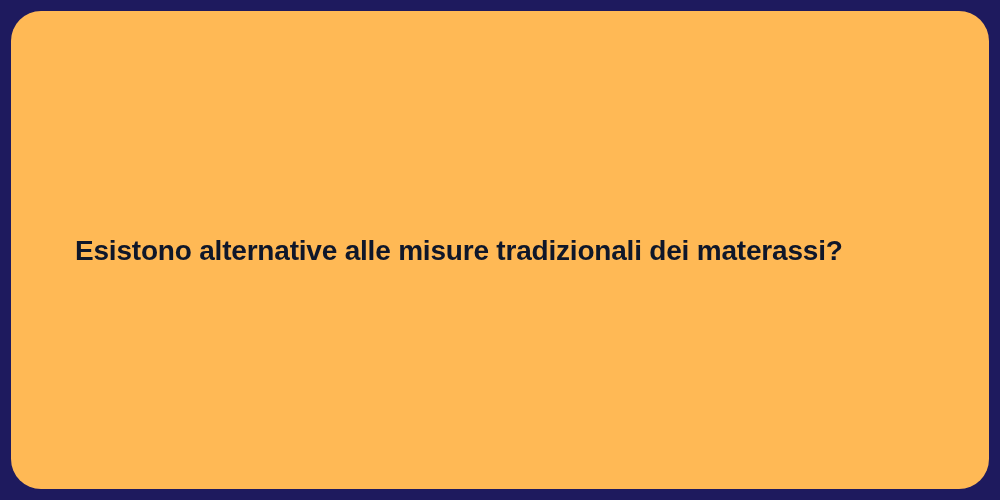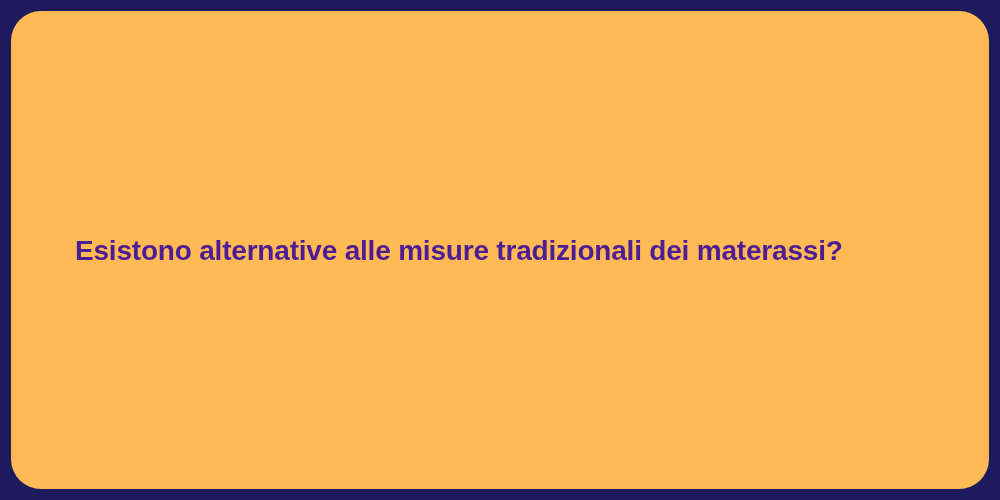--- a/index.html
+++ b/index.html
@@ -36,21 +36,21 @@
     align-items: center;
     justify-content: flex-start;
     padding: 0 64px;
   }
 
   .question-text {
     font-size: 28px;
     font-weight: 700;
     line-height: 1.25;
     letter-spacing: -0.2px;
-    color: #4c1d95;
+    color: #0f172a;
     margin: 0;
     text-align: left;
     max-width: 900px;
   }
 </style>
 </head>
 <body>
 
 <div class="page">
   <div class="faq-card">

